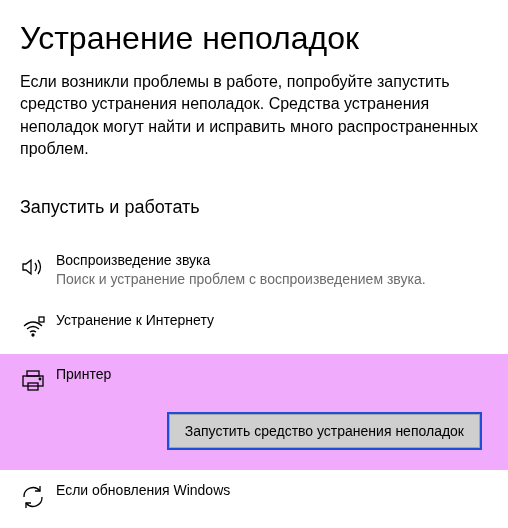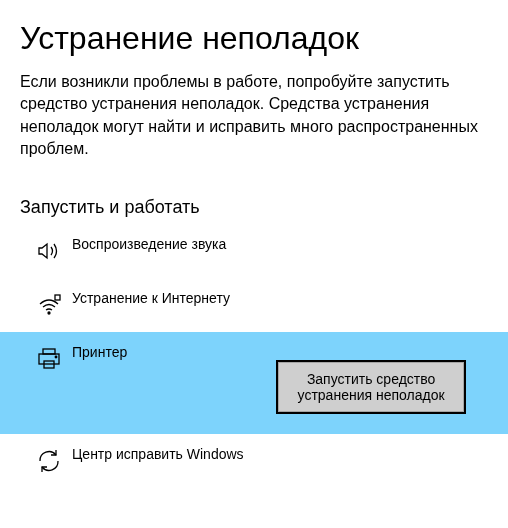--- a/index.html
+++ b/index.html
@@ -24,36 +24,36 @@
     .page-description {
       font-size: 16px;
       color: #000;
       line-height: 1.4;
       margin-bottom: 36px;
     }
     .section-title {
       font-size: 18px;
       font-weight: 400;
       color: #000;
-      margin-bottom: 6px;
+      margin-bottom: 22px;
     }
     .item-list {
       margin-left: -20px;
       margin-right: -20px;
     }
     .item {
       display: flex;
-      padding: 12px 36px;
+      padding: 12px 20px;
       align-items: flex-start;
       cursor: pointer;
     }
     .item.selected {
-      background: #7dd3fc;
+      background: #f0abfc;
       padding-bottom: 20px;
-      flex-direction: row;
+      flex-direction: column;
     }
     .item-row {
       display: flex;
       align-items: flex-start;
       width: 100%;
     }
     .item-icon {
       flex: 0 0 36px;
       width: 36px;
       height: 28px;
@@ -80,21 +80,21 @@
     .item-desc {
       font-size: 14px;
       color: #6b6b6b;
       line-height: 1.35;
     }
     .run-btn {
       align-self: flex-end;
       margin-top: 16px;
       margin-right: 6px;
       background: #cfcfcf;
-      border: 2px solid #000000;
+      border: 2px solid #1d4ed8;
       padding: 9px 16px;
       font-family: inherit;
       font-size: 14px;
       color: #000;
       cursor: pointer;
       box-shadow: 0 0 0 1px rgba(0,0,0,0.2) inset;
     }
   </style>
 </head>
 <body>
@@ -110,20 +110,21 @@
     <div class="item-row">
       <span class="item-icon">
         <svg viewBox="0 0 26 26">
           <path d="M3 10 L6 10 L11 6 L11 20 L6 16 L3 16 Z"></path>
           <path d="M15 9 Q18 13 15 17"></path>
           <path d="M18 6 Q23 13 18 20"></path>
         </svg>
       </span>
       <div class="item-text">
         <div class="item-title">Воспроизведение звука</div>
+        <div class="item-desc">Поиск и устранение проблем с воспроизведением звука.</div>
       </div>
     </div>
   </div>
 
   <div class="item">
     <div class="item-row">
       <span class="item-icon">
         <svg viewBox="0 0 26 26">
           <path d="M4 12 Q13 4 22 12"></path>
           <path d="M7 15 Q13 10 19 15"></path>
@@ -159,18 +160,18 @@
     <div class="item-row">
       <span class="item-icon">
         <svg viewBox="0 0 26 26">
           <path d="M20 7 A9 9 0 0 0 4 13"></path>
           <path d="M6 19 A9 9 0 0 0 22 13"></path>
           <path d="M20 2 L20 7 L15 7" fill="none"></path>
           <path d="M6 24 L6 19 L11 19" fill="none"></path>
         </svg>
       </span>
       <div class="item-text">
-        <div class="item-title">Центр исправить Windows</div>
+        <div class="item-title">Если обновления Windows</div>
       </div>
     </div>
   </div>
 
 </div>
 
 </body></html>

